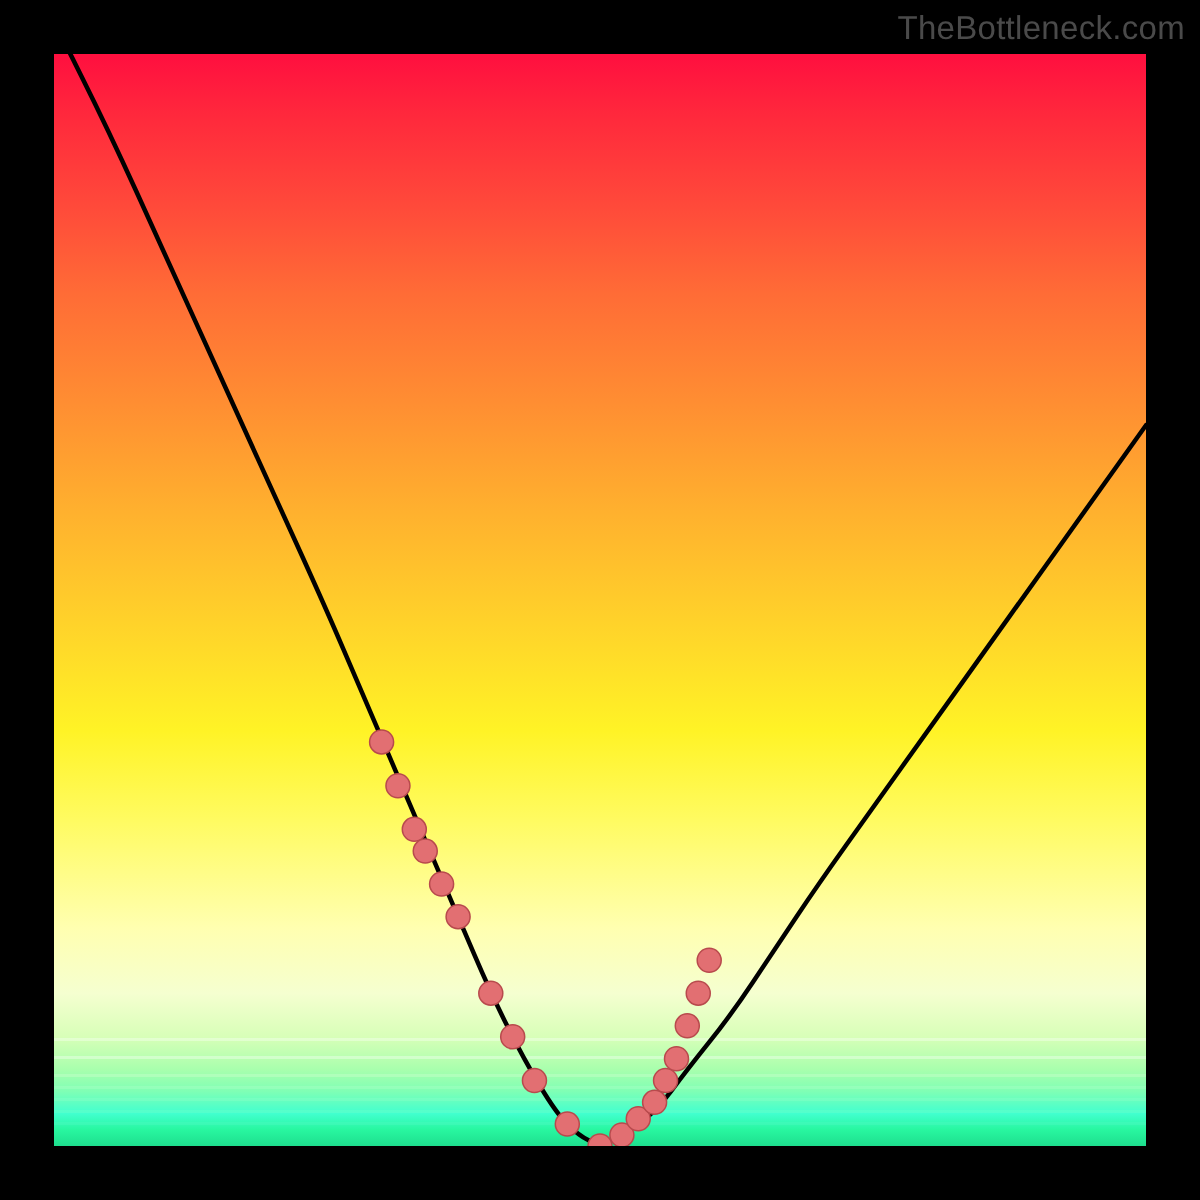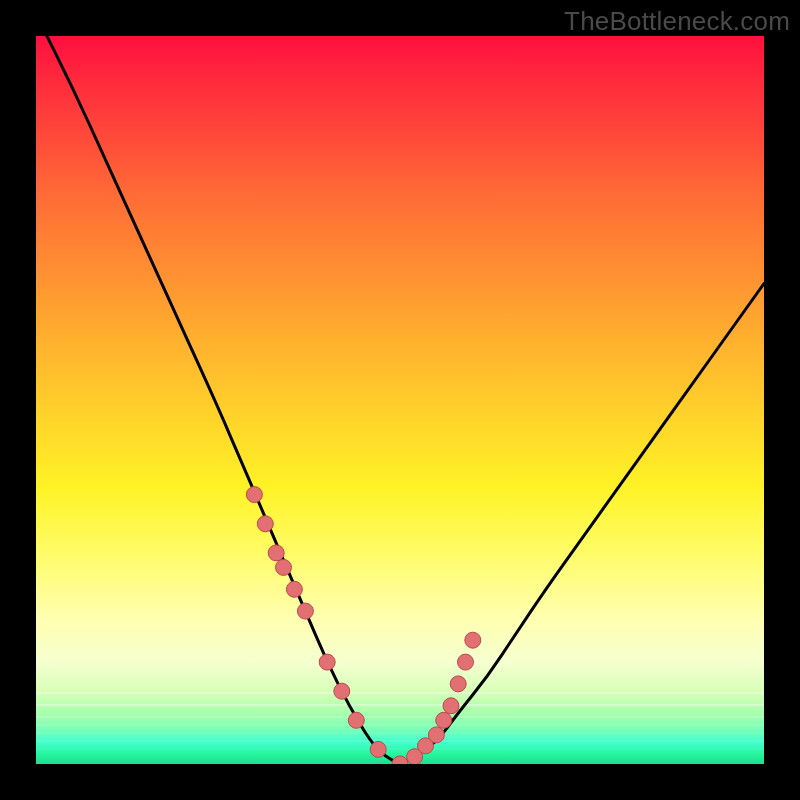--- a/index.html
+++ b/index.html
@@ -62,21 +62,21 @@
     inset: 0;
     width: 100%;
     height: 100%;
     overflow: visible;
   }
   .credit {
     position: absolute;
     top: 6px;
     right: 10px;
     color: #4a4a4a;
-    font-size: 26px;
+    font-size: 22px;
     font-weight: 500;
     letter-spacing: 0.2px;
     user-select: none;
   }
 </style>
 </head>
 <body>
 
 <div class="stage">
   <div class="credit">TheBottleneck.com</div>

